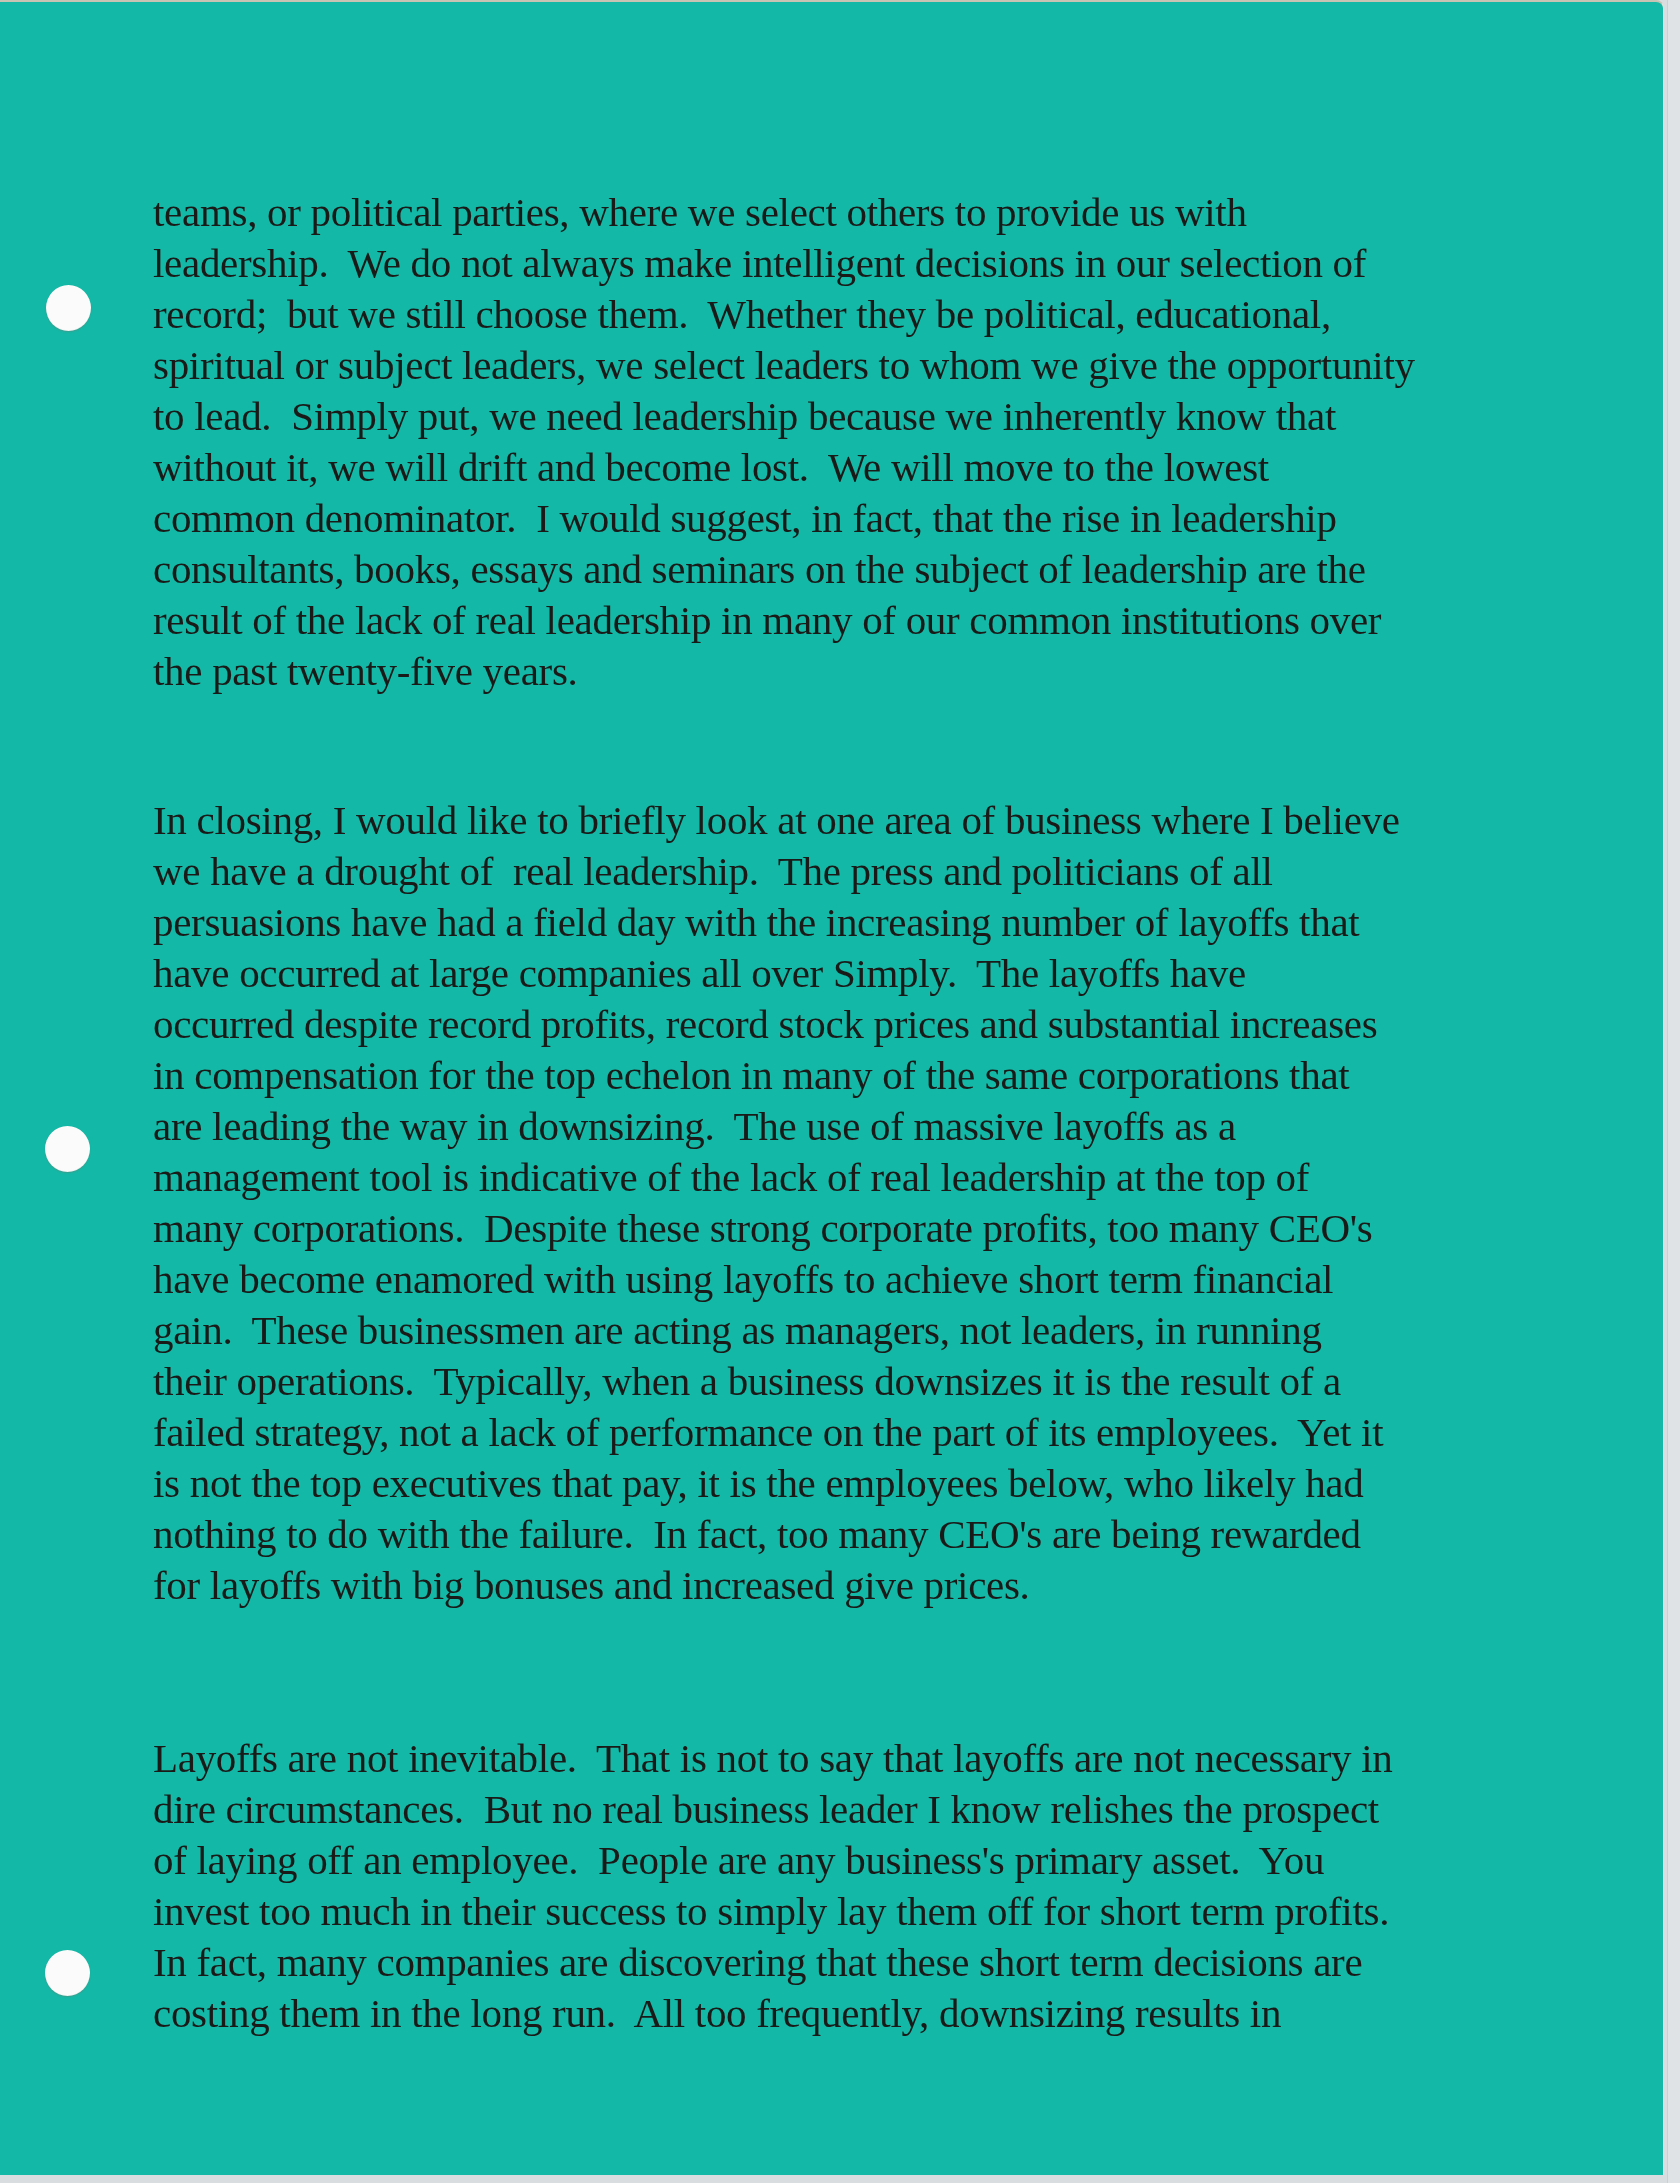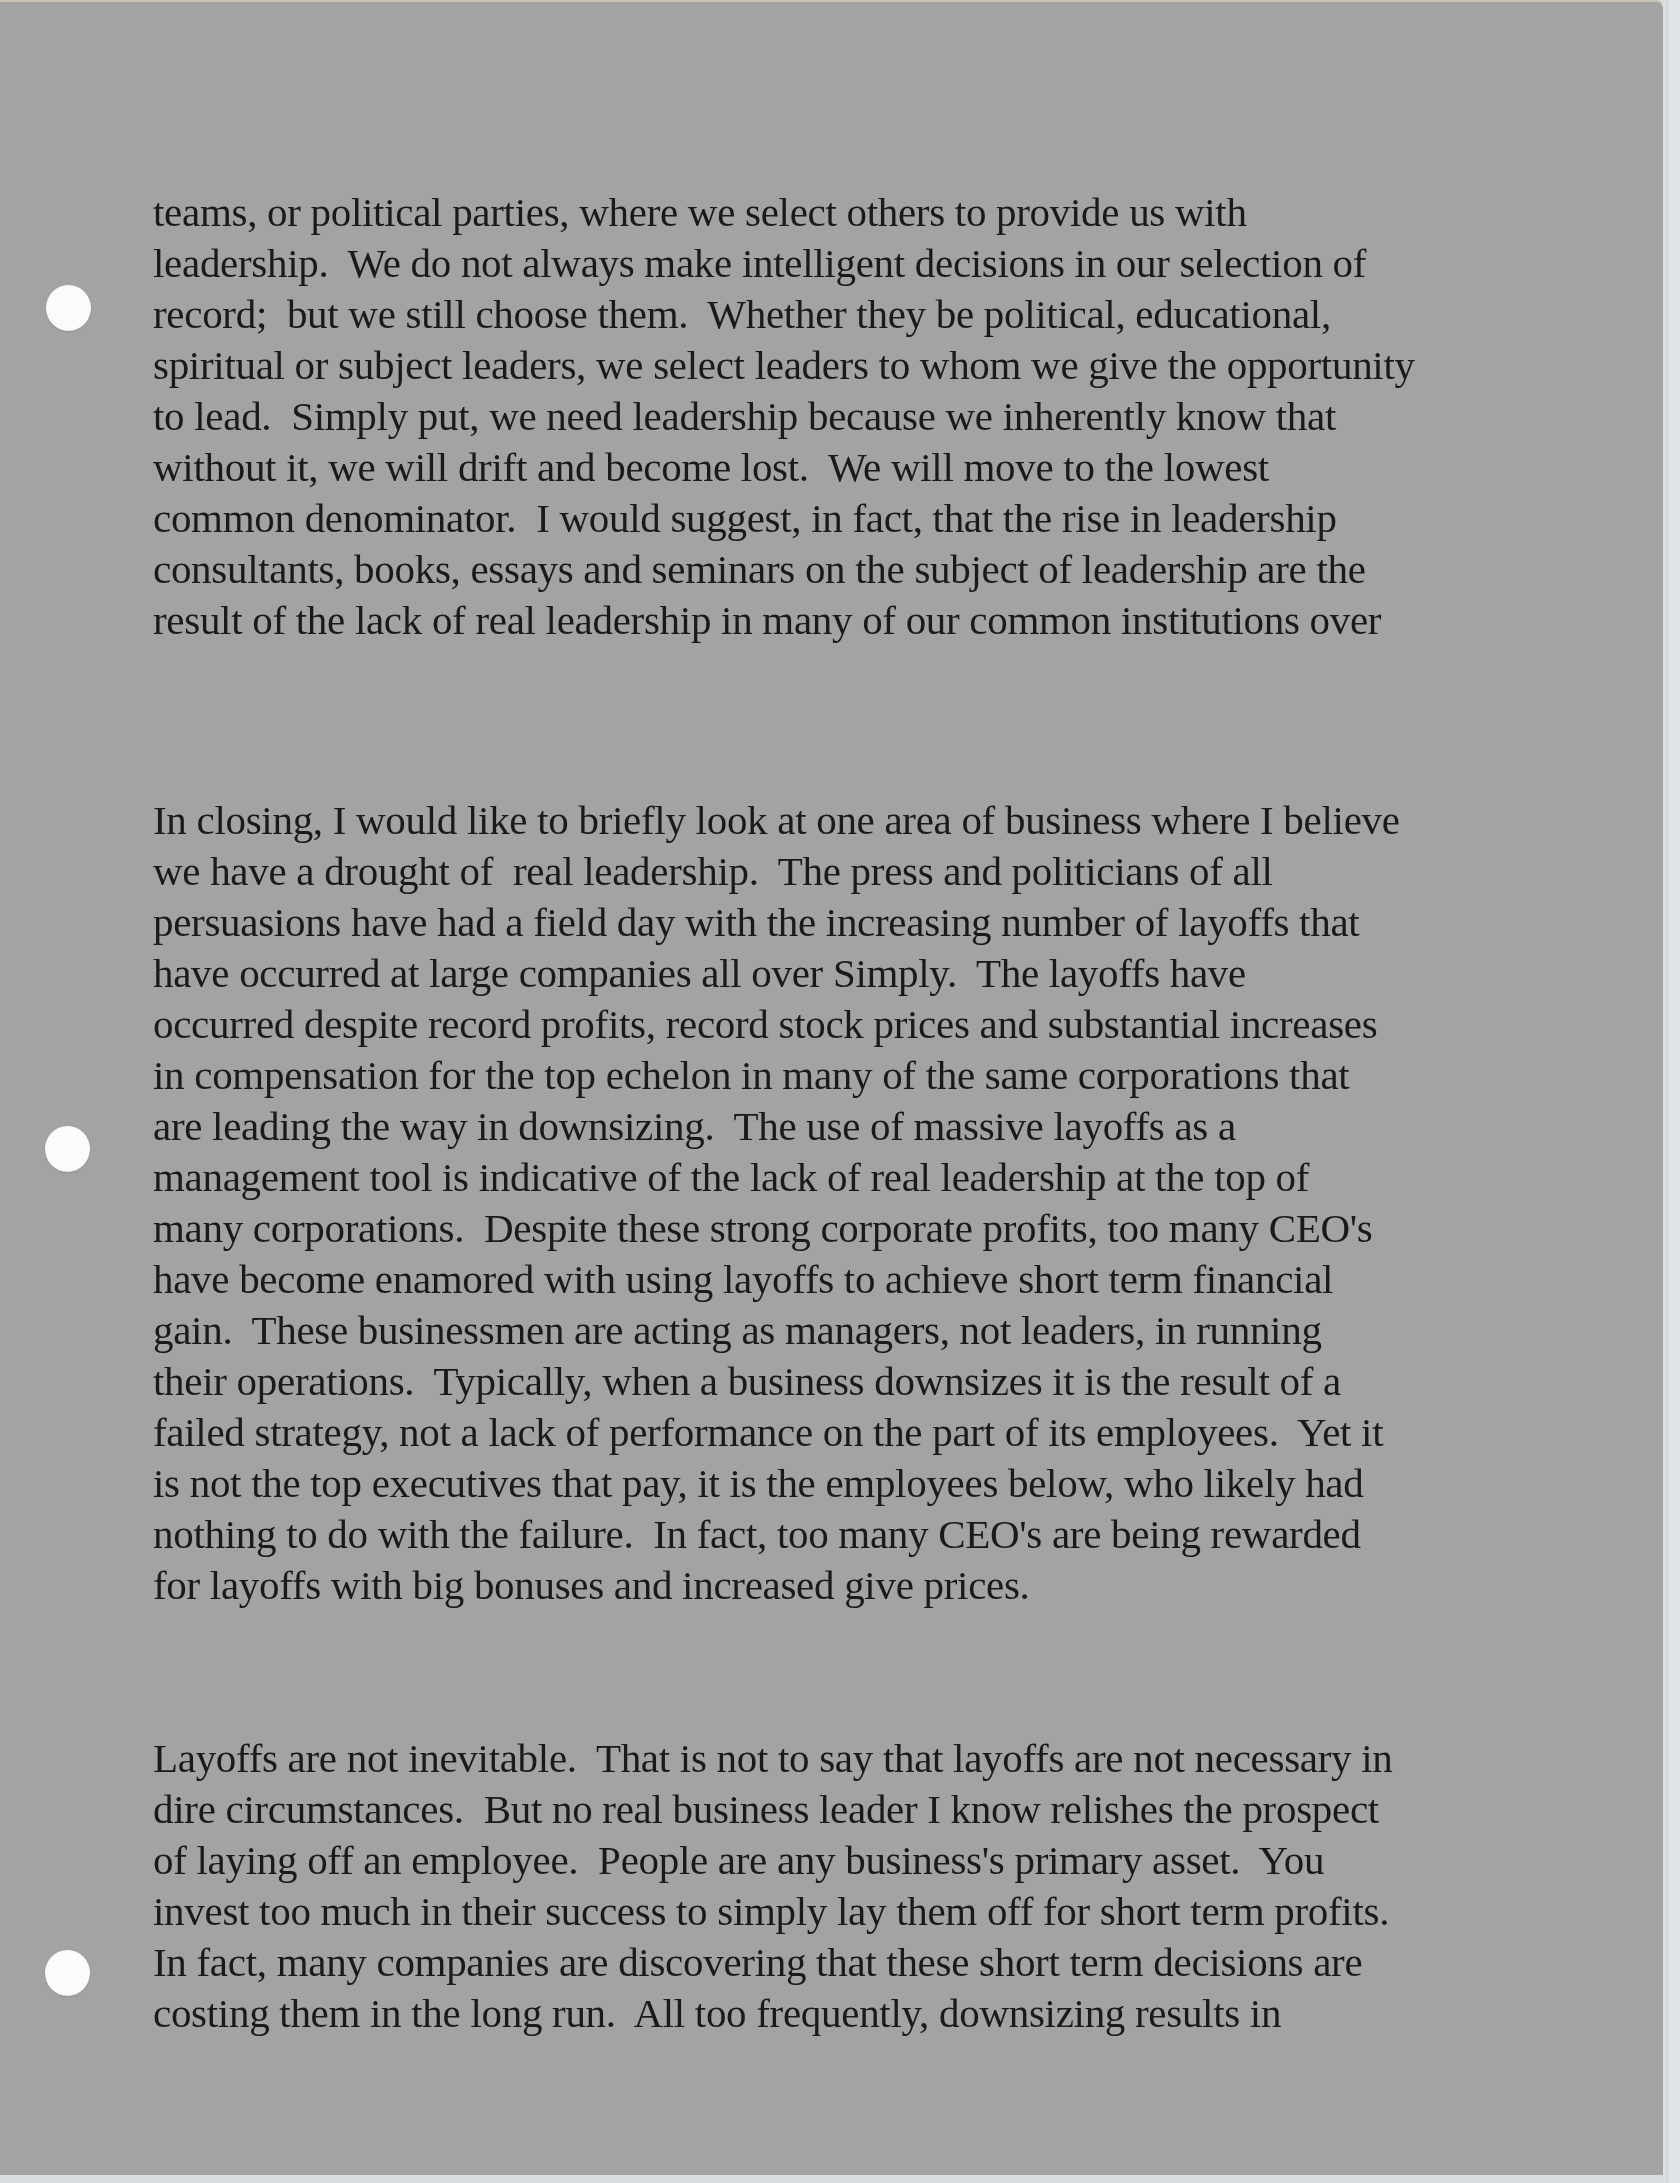--- a/index.html
+++ b/index.html
@@ -12,21 +12,21 @@
     background: #d9dde0;
     position: relative;
     overflow: hidden;
   }
   .page {
     position: absolute;
     left: 0;
     top: 0;
     width: 1664px;
     height: 2175px;
-    background: #a3a3a3;
+    background: #14b8a6;
     border-top: 2px solid #c9c3b4;
     border-right: 1.3px solid #e3e1da;
     border-top-right-radius: 8px;
     box-sizing: border-box;
   }
   .right-strip {
     position: absolute;
     right: 0;
     top: 0;
     width: 14.5px;
@@ -78,20 +78,21 @@
   <div class="text-block para-1">
     <span class="line">teams, or political parties, where we select others to provide us with</span>
     <span class="line">leadership.  We do not always make intelligent decisions in our selection of</span>
     <span class="line">record;  but we still choose them.  Whether they be political, educational,</span>
     <span class="line">spiritual or subject leaders, we select leaders to whom we give the opportunity</span>
     <span class="line">to lead.  Simply put, we need leadership because we inherently know that</span>
     <span class="line">without it, we will drift and become lost.  We will move to the lowest</span>
     <span class="line">common denominator.  I would suggest, in fact, that the rise in leadership</span>
     <span class="line">consultants, books, essays and seminars on the subject of leadership are the</span>
     <span class="line">result of the lack of real leadership in many of our common institutions over</span>
+    <span class="line">the past twenty-five years.</span>
   </div>
 
   <div class="text-block para-2">
     <span class="line">In closing, I would like to briefly look at one area of business where I believe</span>
     <span class="line">we have a drought of  real leadership.  The press and politicians of all</span>
     <span class="line">persuasions have had a field day with the increasing number of layoffs that</span>
     <span class="line">have occurred at large companies all over Simply.  The layoffs have</span>
     <span class="line">occurred despite record profits, record stock prices and substantial increases</span>
     <span class="line">in compensation for the top echelon in many of the same corporations that</span>
     <span class="line">are leading the way in downsizing.  The use of massive layoffs as a</span>

